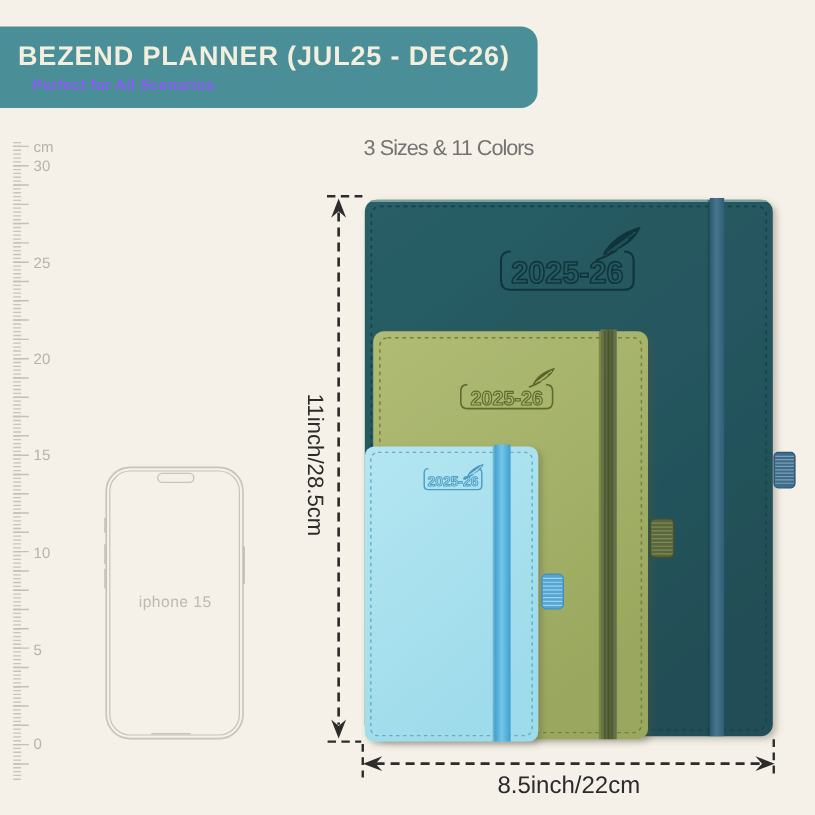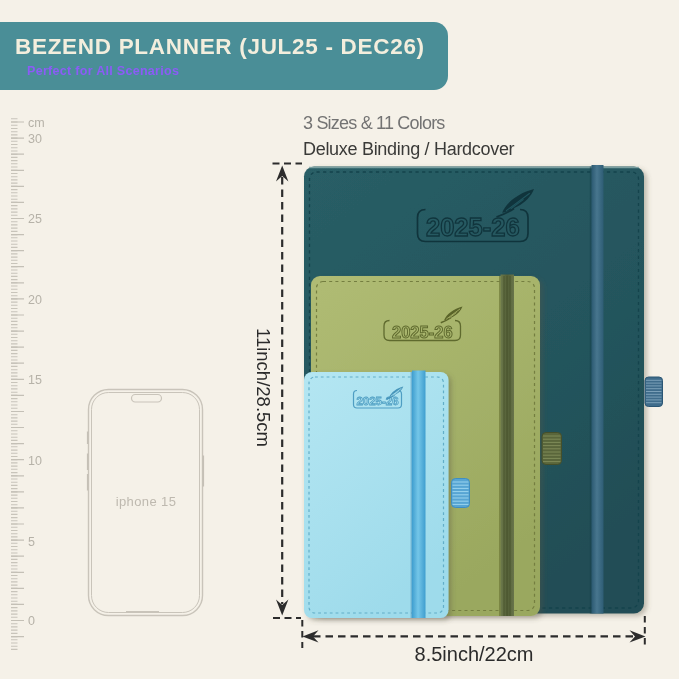--- a/index.html
+++ b/index.html
@@ -12,21 +12,20 @@
 <div id="canvas">
 
 <div class="abs" style="left:0;top:22px;width:448px;height:68px;background:#4a8e97;border-radius:0 14px 14px 0;"></div>
 
 <div class="abs" style="left:15px;top:34px;width:445px;font-size:22.5px;font-weight:bold;letter-spacing:0.7px;color:#f3eedd;">BEZEND PLANNER (JUL25 - DEC26)</div>
 
 <div class="abs" style="left:16px;top:64px;font-size:12.5px;font-weight:bold;letter-spacing:0.3px;color:#8b5cf6;margin-left:11px;">Perfect for All Scenarios</div>
 
 <div class="abs" style="left:303px;top:113px;font-size:18px;color:#737373;letter-spacing:-0.8px;">3 Sizes &amp; 11 Colors</div>
 
-<div class="abs" style="left:303px;top:139px;font-size:18px;color:#3a3a38;letter-spacing:-0.3px;">Deluxe Binding / Hardcover</div>
 <svg class="abs" style="left:0;top:0;" width="679" height="679" viewBox="0 0 679 679">
 <defs>
 <linearGradient id="gteal" x1="0" y1="0" x2="0.6" y2="1">
 <stop offset="0" stop-color="#295e66"></stop>
           <stop offset="0.55" stop-color="#25565e"></stop>
           <stop offset="1" stop-color="#204e56"></stop>
 </linearGradient>
 <linearGradient id="golive" x1="0" y1="0" x2="0.5" y2="1">
 <stop offset="0" stop-color="#b0bc74"></stop>
           <stop offset="1" stop-color="#9aa85f"></stop>

